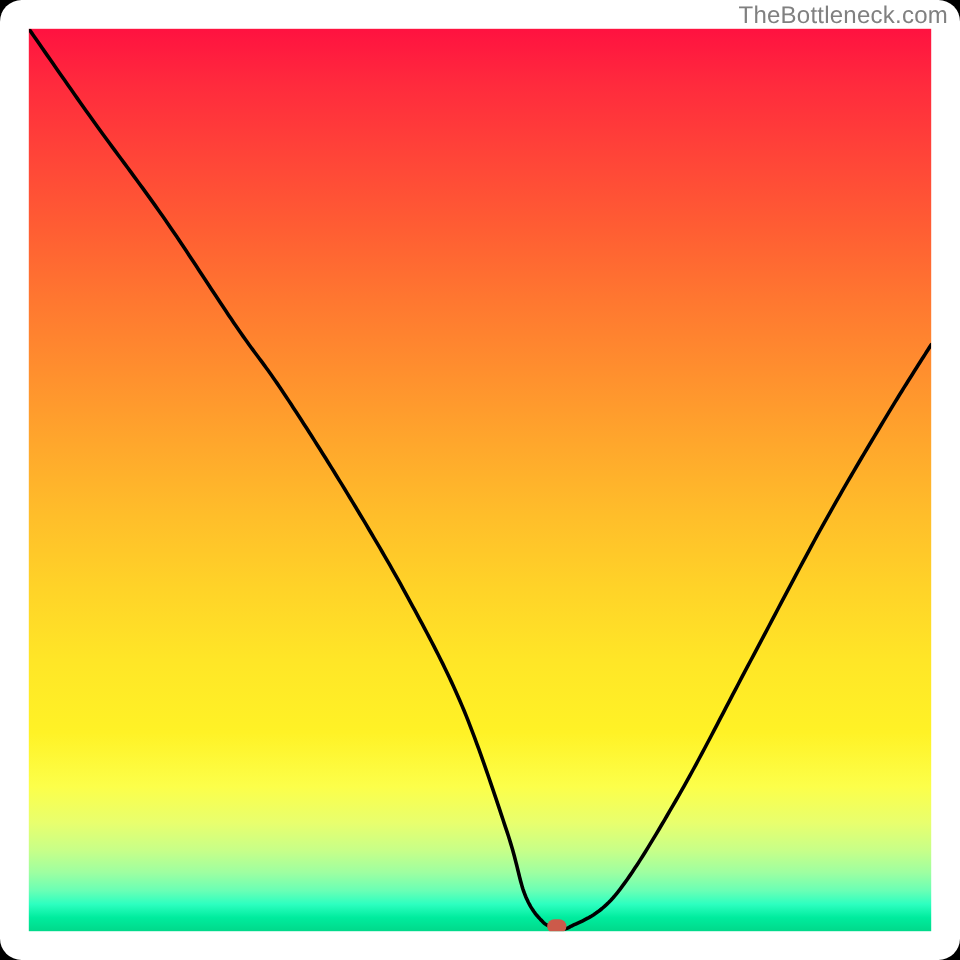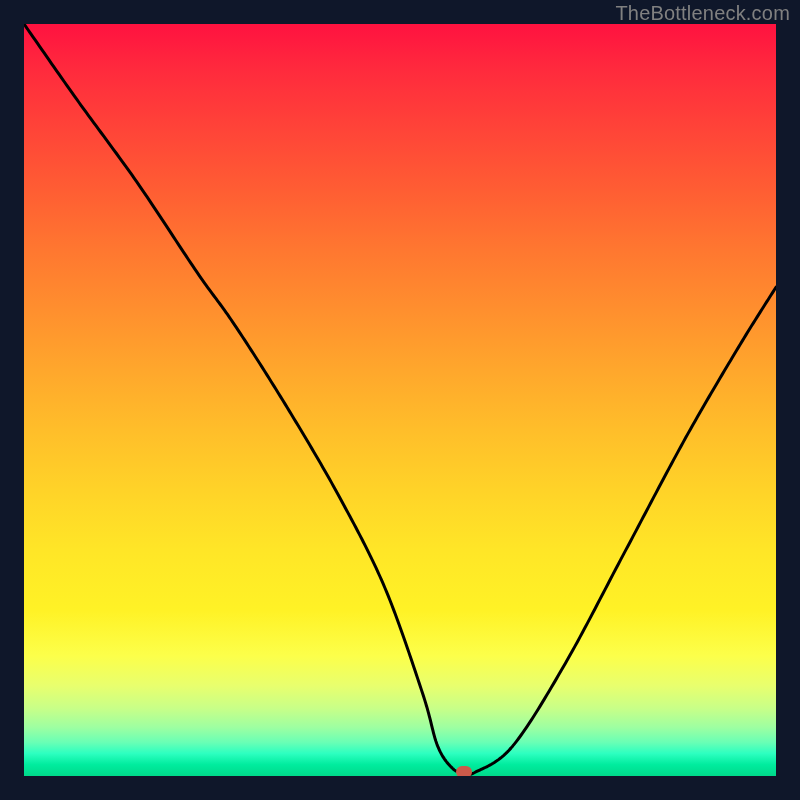--- a/index.html
+++ b/index.html
@@ -9,21 +9,22 @@
     height: 800px;
     background: #000;
     overflow: hidden;
     font-family: Arial, Helvetica, sans-serif;
   }
   .frame {
     position: absolute;
     top: 0; left: 0;
     width: 800px;
     height: 800px;
-    background: #0f172a;
+    background: #ffffff;
+    border-radius: 18px;
   }
   .plot {
     position: absolute;
     top: 24px;
     left: 24px;
     width: 752px;
     height: 752px;
     overflow: hidden;
     
     background: linear-gradient(

